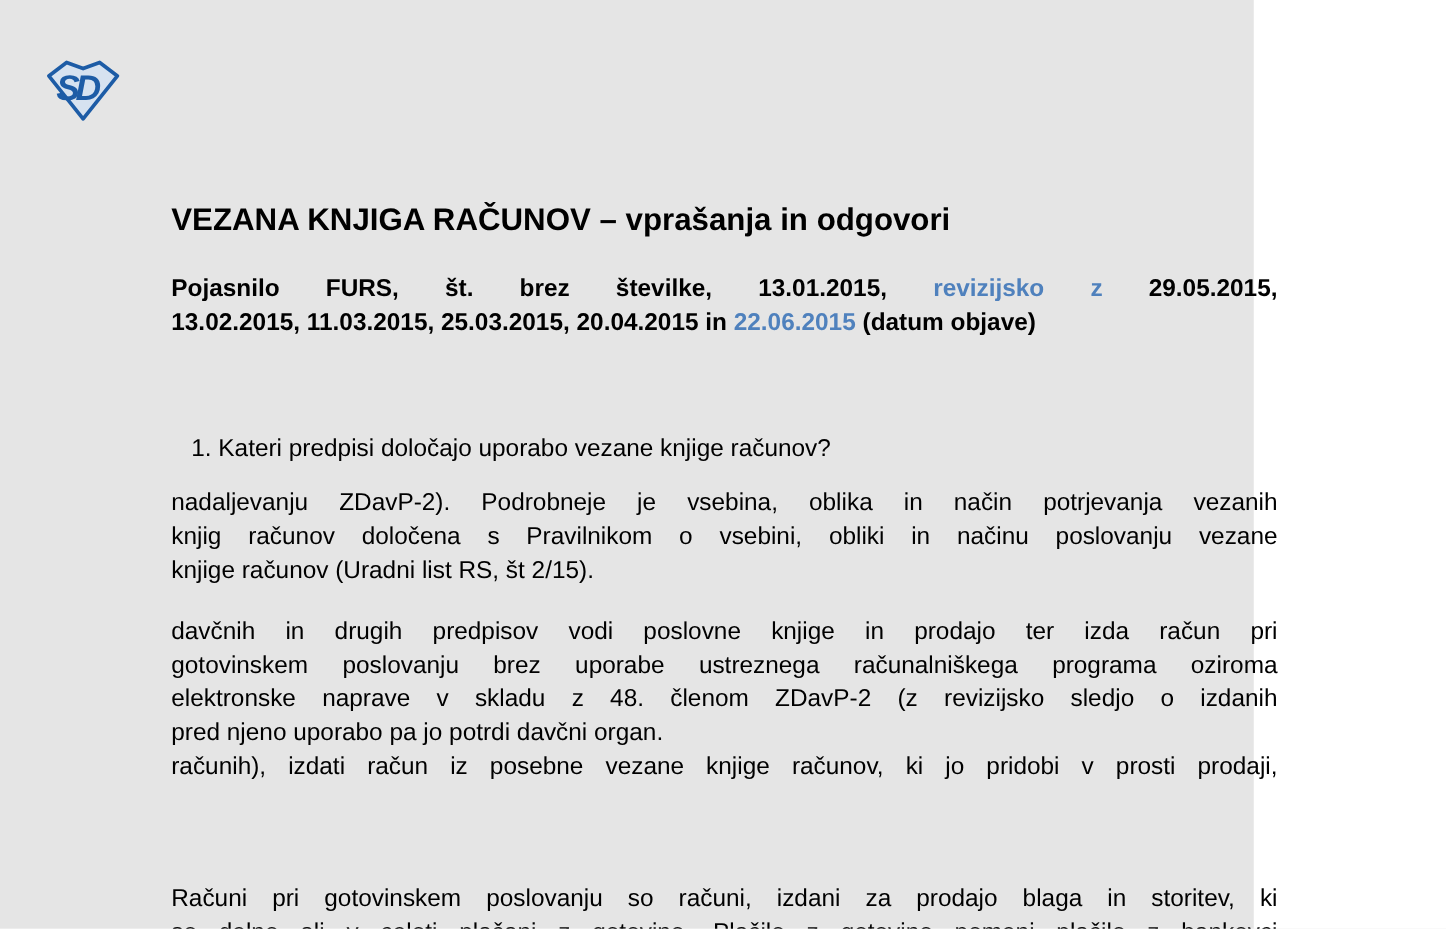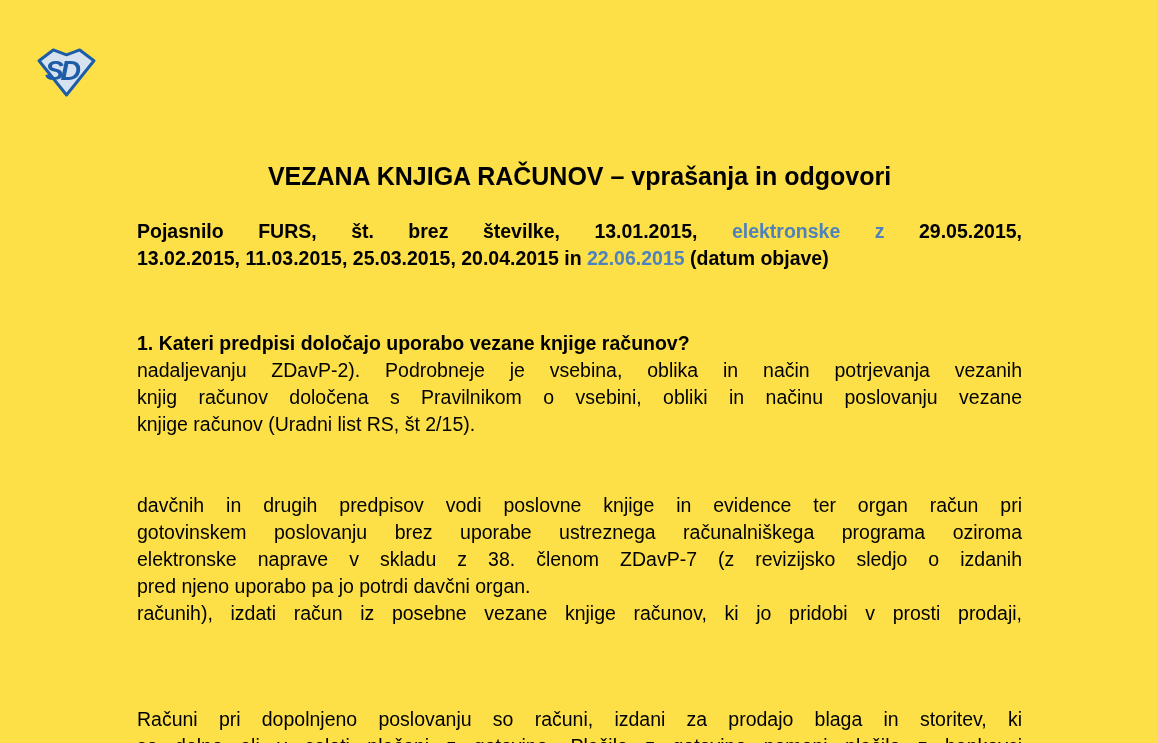--- a/index.html
+++ b/index.html
@@ -1,37 +1,37 @@
 <!DOCTYPE html>
 <html lang="sl"><head>
 <meta charset="utf-8">
 <style>
   html, body { margin: 0; padding: 0; }
   body {
     width: 1157px; height: 743px; overflow: hidden;
     background: #ffffff; color: #000000;
     font-family: "Liberation Sans", "DejaVu Sans", sans-serif;
   }
-  .page { position: relative; width: 1157px; height: 743px; background: #fde047; }
+  .page { position: relative; width: 1003px; height: 743px; background: #e5e5e5; }
 
   .logo { position: absolute; left: 37px; top: 48px; width: 59px; height: 49px; }
   .logo svg { width: 100%; height: 100%; display: block; }
 
   .abs { position: absolute; left: 137px; width: 885px; }
 
   .title {
-    top: 163px; text-align: center;
+    top: 163px; text-align: left;
     font-size: 25px; font-weight: 700; line-height: 27px;
     white-space: nowrap;
   }
 
   .bodytext { font-size: 19.5px; line-height: 27px; }
   .subtitle { top: 218px; font-weight: 700; }
 
-  .qheading { font-weight: 700; margin: 0; }
+  .qheading { font-weight: 400; margin: 16px; }
 
   .sec1 { top: 330px; }
   .sec2 { top: 492px; }
   .para3 { top: 706px; }
 
   .tline { text-align: justify; }
   .tline.stretch { text-align-last: justify; -moz-text-align-last: justify; }
 
   .blue { color: #4F81BD; }
 </style>
@@ -43,43 +43,43 @@
   <div class="logo">
     <svg viewBox="0 0 120 100" xmlns="http://www.w3.org/2000/svg">
       <path d="M4 26 L33 4 L60 14 L87 4 L116 26 L60 96 Z" fill="#d6e2f0" stroke="#1d5ca6" stroke-width="6" stroke-linejoin="round"></path>
       <text x="16" y="66" font-size="58" font-style="italic" font-weight="bold" letter-spacing="-7" fill="#1d5ca6" font-family="Liberation Sans, DejaVu Sans, sans-serif">SD</text>
     </svg>
   </div>
 
   <div class="abs title">VEZANA KNJIGA RAČUNOV – vprašanja in odgovori</div>
 
   <div class="abs bodytext subtitle">
-    <div class="tline stretch"><span>Pojasnilo FURS, št. brez številke, 13.01.2015, </span><span class="blue">elektronske z</span><span> 29.05.2015,</span></div>
+    <div class="tline stretch"><span>Pojasnilo FURS, št. brez številke, 13.01.2015, </span><span class="blue">revizijsko z</span><span> 29.05.2015,</span></div>
     <div class="tline"><span>13.02.2015, 11.03.2015, 25.03.2015, 20.04.2015 in </span><span class="blue">22.06.2015</span><span> (datum objave)</span></div>
   </div>
 
   <div class="abs bodytext sec1">
     <div class="qheading">1. Kateri predpisi določajo uporabo vezane knjige računov?</div>
     <div>
         <div class="tline stretch">nadaljevanju ZDavP-2). Podrobneje je vsebina, oblika in način potrjevanja vezanih</div>
         <div class="tline stretch">knjig računov določena s Pravilnikom o vsebini, obliki in načinu poslovanju vezane</div>
         <div class="tline">knjige računov (Uradni list RS, št 2/15).</div>
       </div>
   </div>
 
   <div class="abs bodytext sec2">
     <div>
-        <div class="tline stretch">davčnih in drugih predpisov vodi poslovne knjige in evidence ter organ račun pri</div>
+        <div class="tline stretch">davčnih in drugih predpisov vodi poslovne knjige in prodajo ter izda račun pri</div>
         <div class="tline stretch">gotovinskem poslovanju brez uporabe ustreznega računalniškega programa oziroma</div>
-        <div class="tline stretch">elektronske naprave v skladu z 38. členom ZDavP-7 (z revizijsko sledjo o izdanih</div>
+        <div class="tline stretch">elektronske naprave v skladu z 48. členom ZDavP-2 (z revizijsko sledjo o izdanih</div>
         <div class="tline">pred njeno uporabo pa jo potrdi davčni organ.</div>
         <div class="tline stretch">računih), izdati račun iz posebne vezane knjige računov, ki jo pridobi v prosti prodaji,</div>
       </div>
   </div>
 
   <div class="abs bodytext para3">
     <div>
-        <div class="tline stretch">Računi pri dopolnjeno poslovanju so računi, izdani za prodajo blaga in storitev, ki</div>
+        <div class="tline stretch">Računi pri gotovinskem poslovanju so računi, izdani za prodajo blaga in storitev, ki</div>
         <div class="tline stretch">so delno ali v celoti plačani z gotovino. Plačilo z gotovino pomeni plačilo z bankovci</div>
       </div>
   </div>
 
 </div>
 
 </body></html>

